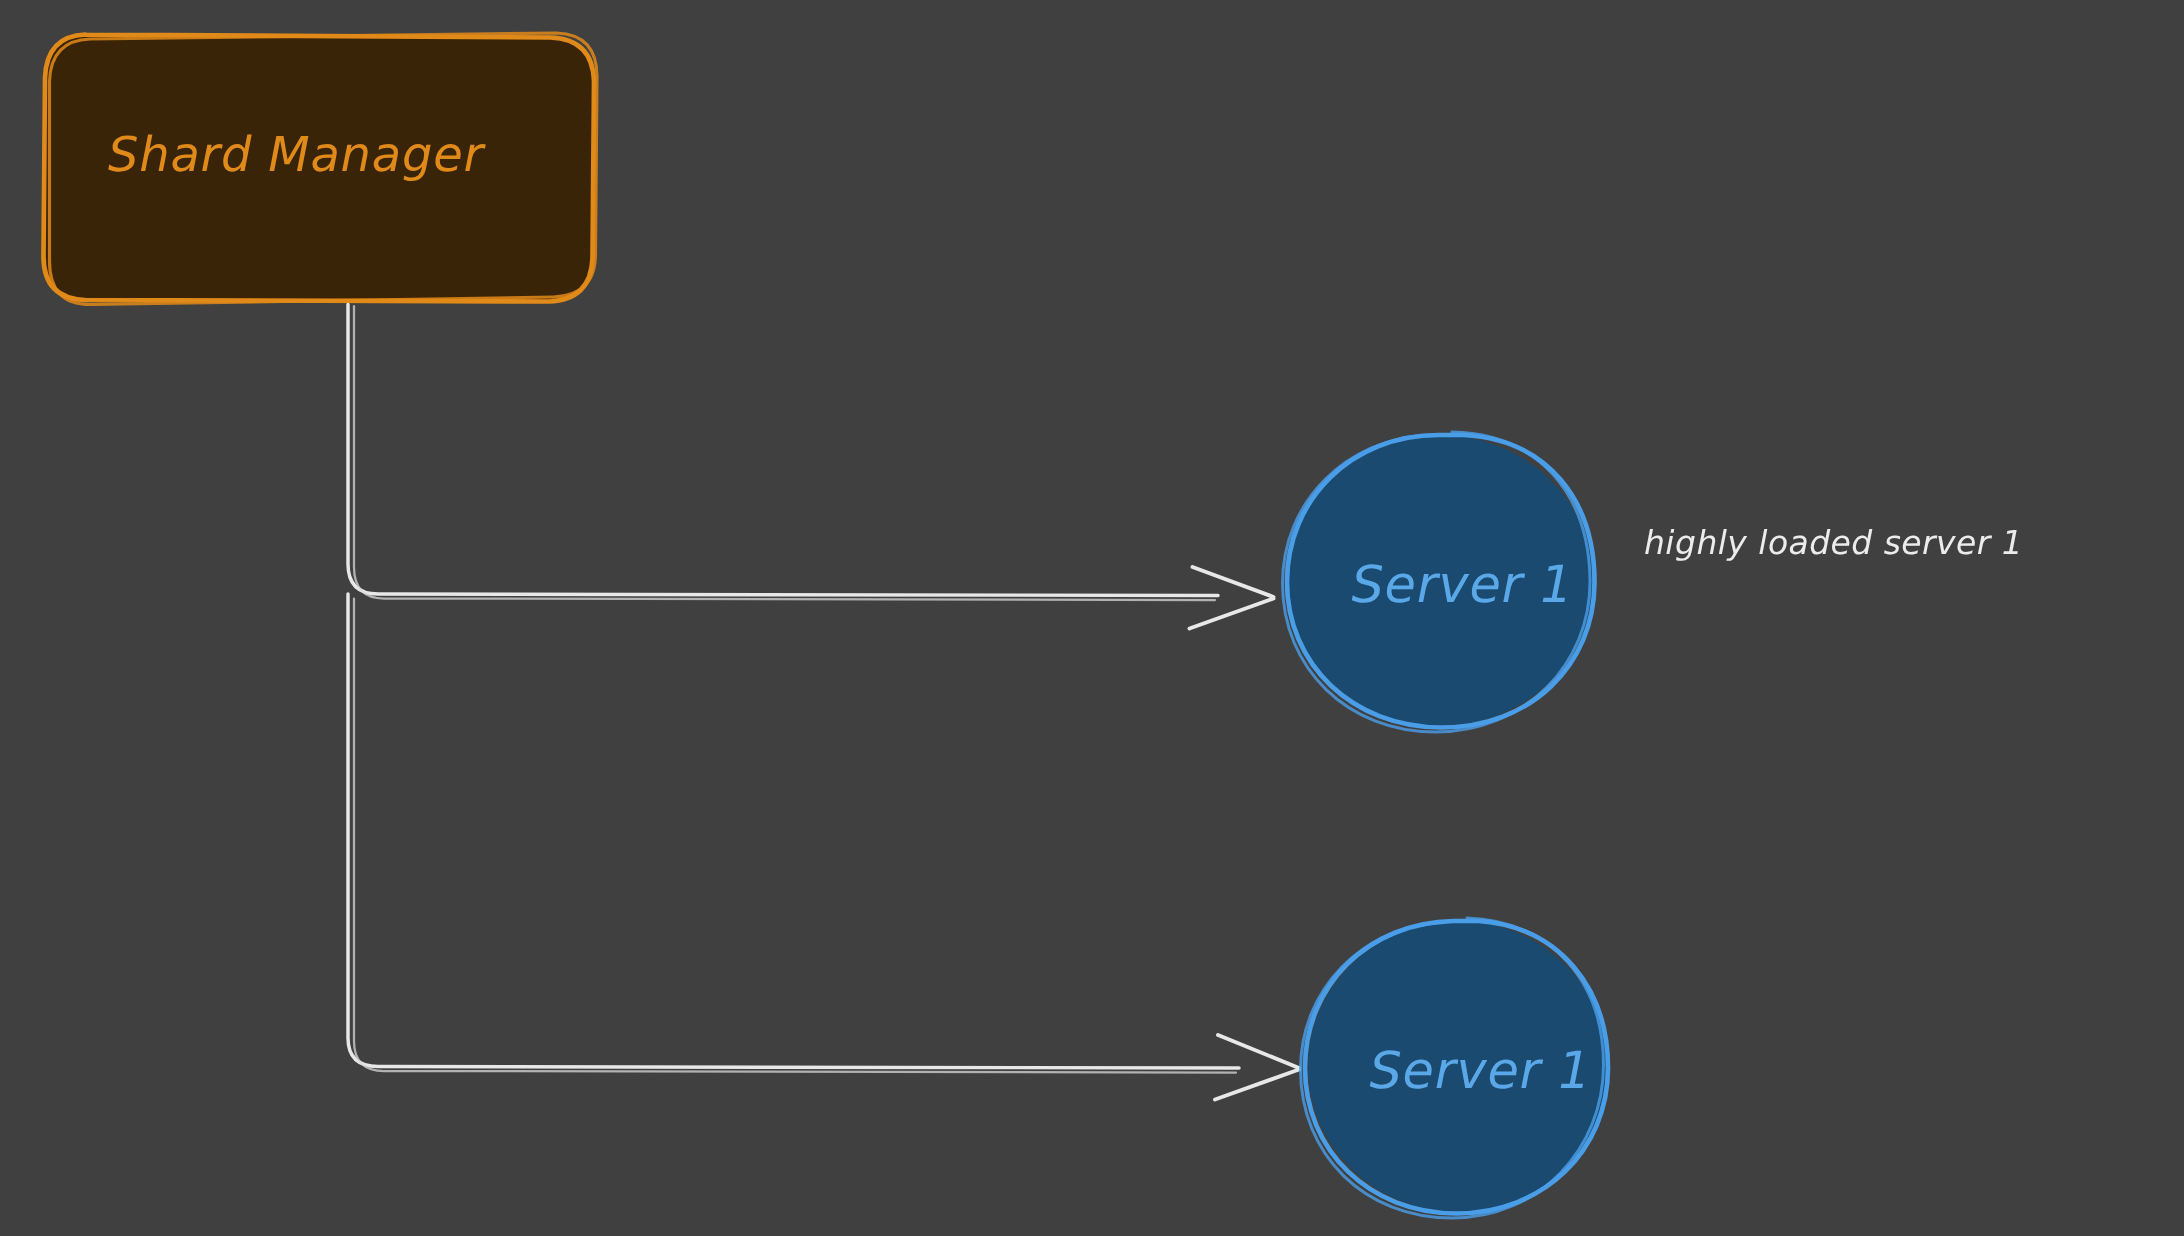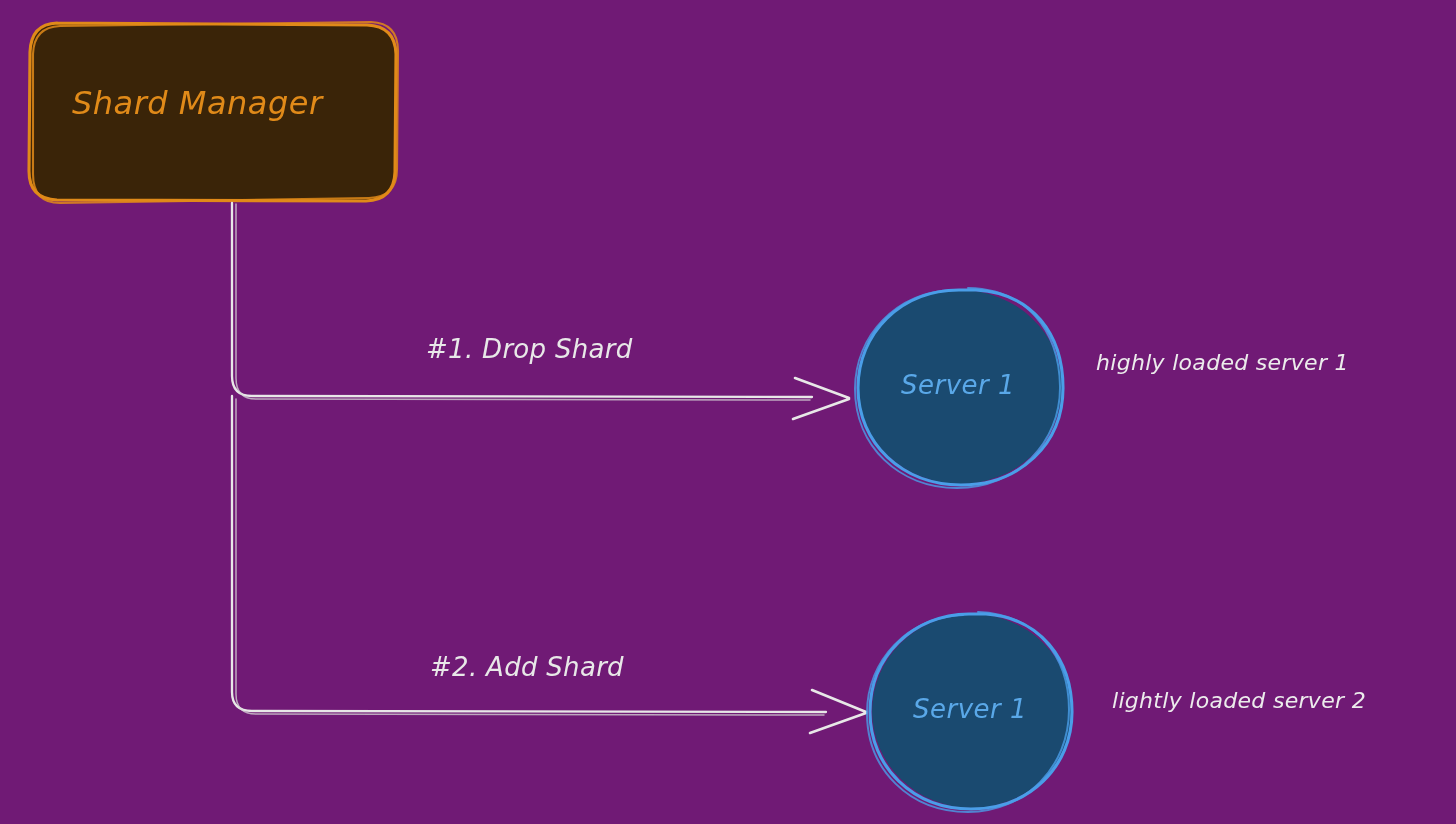--- a/index.html
+++ b/index.html
@@ -11,21 +11,21 @@
   body {
     width: 1456px;
     height: 824px;
     overflow: hidden;
     font-family: "DejaVu Sans", sans-serif;
   }
   #canvas {
     position: relative;
     width: 1456px;
     height: 824px;
-    background: #701a75;
+    background: #404040;
   }
   svg.layer {
     position: absolute;
     top: 0;
     left: 0;
     width: 1456px;
     height: 824px;
   }
   .node-label {
     position: absolute;
@@ -35,21 +35,21 @@
   .lbl-shard-manager {
     left: 72px;
     top: 84px;
     font-size: 32px;
     color: #e08a19;
     font-family: "DejaVu Sans", sans-serif;
     font-style: italic;
     letter-spacing: 0.5px;
   }
   .lbl-server {
-    font-size: 26px;
+    font-size: 34px;
     color: #5aa8e8;
     font-family: "DejaVu Sans", sans-serif;
     font-style: italic;
     letter-spacing: 0.5px;
   }
   .lbl-server1 { left: 901px; top: 370px; }
   .lbl-server2 { left: 913px; top: 694px; }
   .lbl-edge {
     font-size: 26px;
     color: #e8e8e8;
@@ -107,21 +107,18 @@
     </g>
 
   </svg>
 
   <div class="node-label lbl-shard-manager">Shard Manager</div>
 
   <div class="node-label lbl-server lbl-server1">Server 1</div>
 
   <div class="node-label lbl-server lbl-server2">Server 1</div>
 
-  <div class="node-label lbl-edge lbl-edge1">#1. Drop Shard</div>
 
-  <div class="node-label lbl-edge lbl-edge2">#2. Add Shard</div>
 
   <div class="node-label lbl-note lbl-note1">highly loaded server 1</div>
 
-  <div class="node-label lbl-note lbl-note2">lightly loaded server 2</div>
 
 </div>
 
 </body></html>

